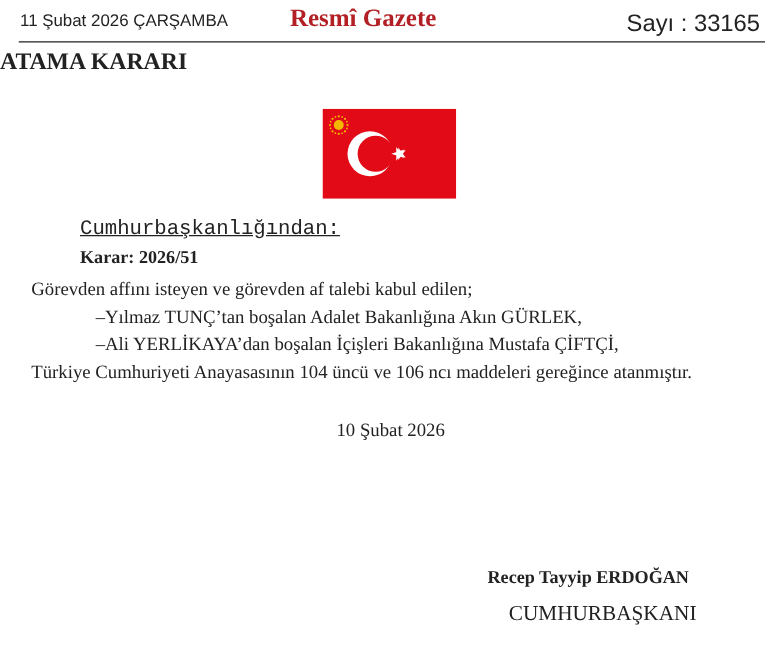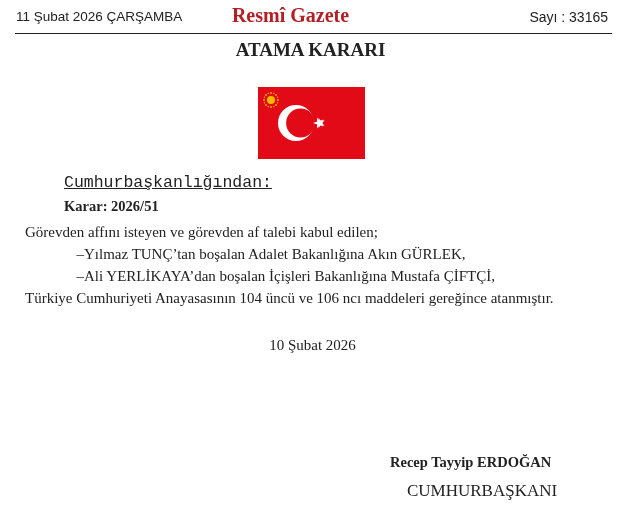--- a/index.html
+++ b/index.html
@@ -1,21 +1,21 @@
 <!DOCTYPE html>
 <html><head>
   <meta charset="utf-8">
   <style>
     html, body { margin: 0; padding: 0; background: #ffffff; }
     body { width: 621px; height: 518px; position: relative; overflow: hidden; color: #1a1a1a; }
     .hdr-date { position: absolute; left: 16px; top: 9px; font-family: "Liberation Sans", sans-serif; font-size: 13.5px; color: #222; }
     .hdr-title { position: absolute; left: 0; width: 581px; top: 4px; text-align: center; font-family: "Liberation Serif", serif; font-weight: bold; font-size: 20px; color: #b21f24; }
-    .hdr-issue { position: absolute; right: 13px; top: 9px; font-family: "Liberation Sans", sans-serif; font-size: 14px; color: #222; }
+    .hdr-issue { position: absolute; right: 13px; top: 9px; font-family: "Liberation Sans", sans-serif; font-size: 19px; color: #222; }
     .rule { position: absolute; left: 15px; width: 597px; top: 33px; height: 0; border-top: 1.5px solid #222; }
-    .doc-title { position: absolute; left: 0; width: 621px; top: 39px; text-align: center; font-family: "Liberation Serif", serif; font-weight: bold; font-size: 19px; color: #222; }
+    .doc-title { position: absolute; left: 0; width: 621px; top: 39px; text-align: left; font-family: "Liberation Serif", serif; font-weight: bold; font-size: 19px; color: #222; }
     .flag { position: absolute; left: 258px; top: 87px; width: 107px; height: 72px; }
     .serif { font-family: "Liberation Serif", serif; font-size: 15px; color: #222; position: absolute; white-space: nowrap; }
     .issuer { left: 64px; top: 173px; font-size: 16.5px; text-decoration: underline; font-family: Liberation Mono, monospace; }
     .karar { left: 64px; top: 198px; font-weight: bold; font-size: 14.5px; }
     .intro { left: 25px; top: 224px; }
     .item { left: 40px; text-align: right; }
     .item .dash { display: inline-block; width: 44px; }
     .item1 { top: 246px; }
     .item2 { top: 268px; }
     .closing { left: 25px; top: 290px; }

